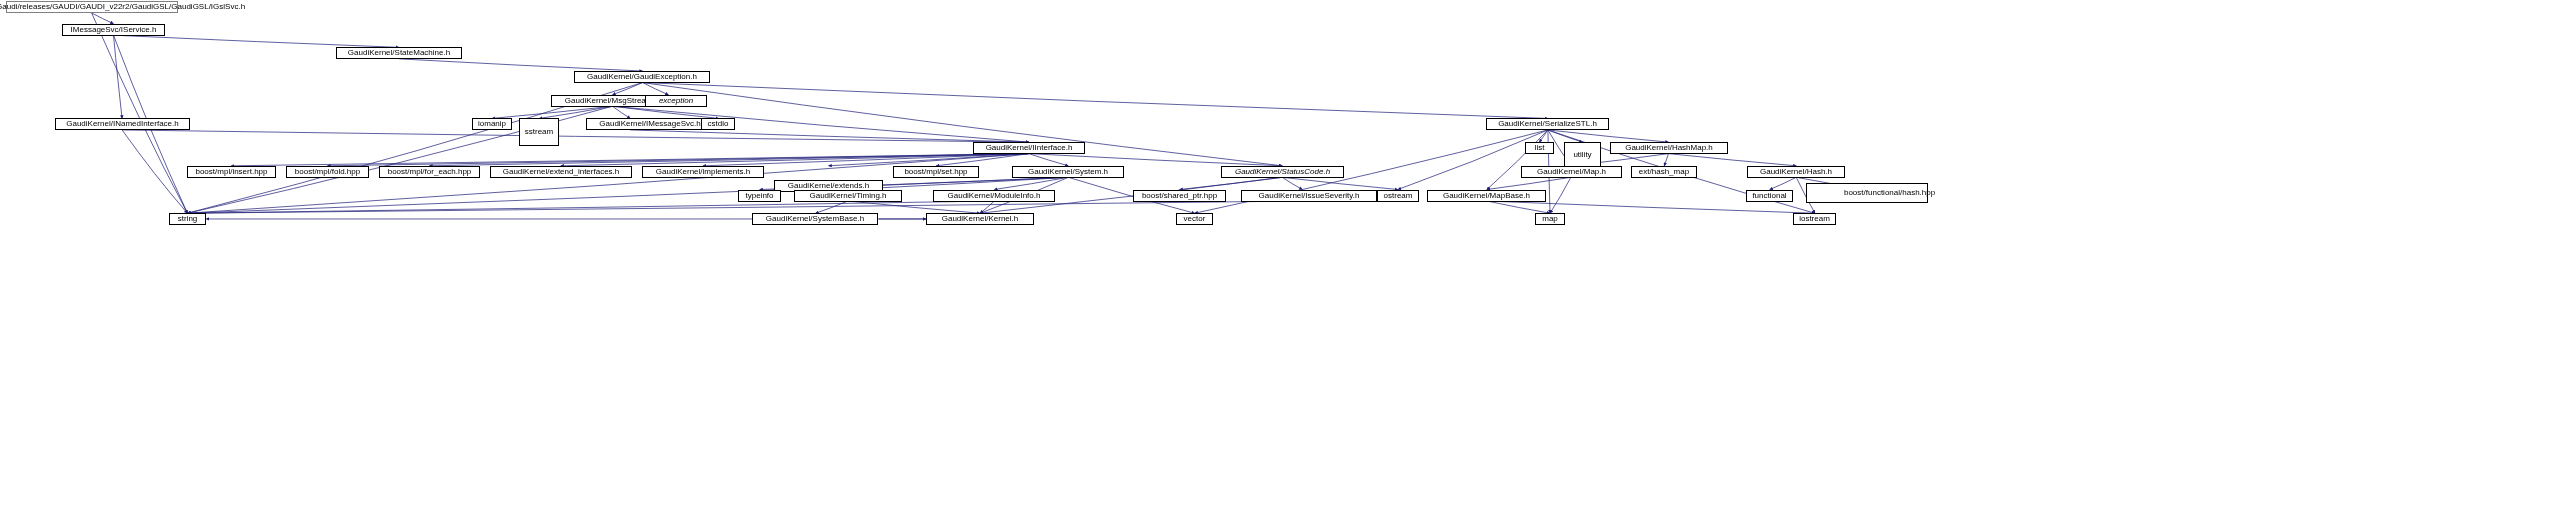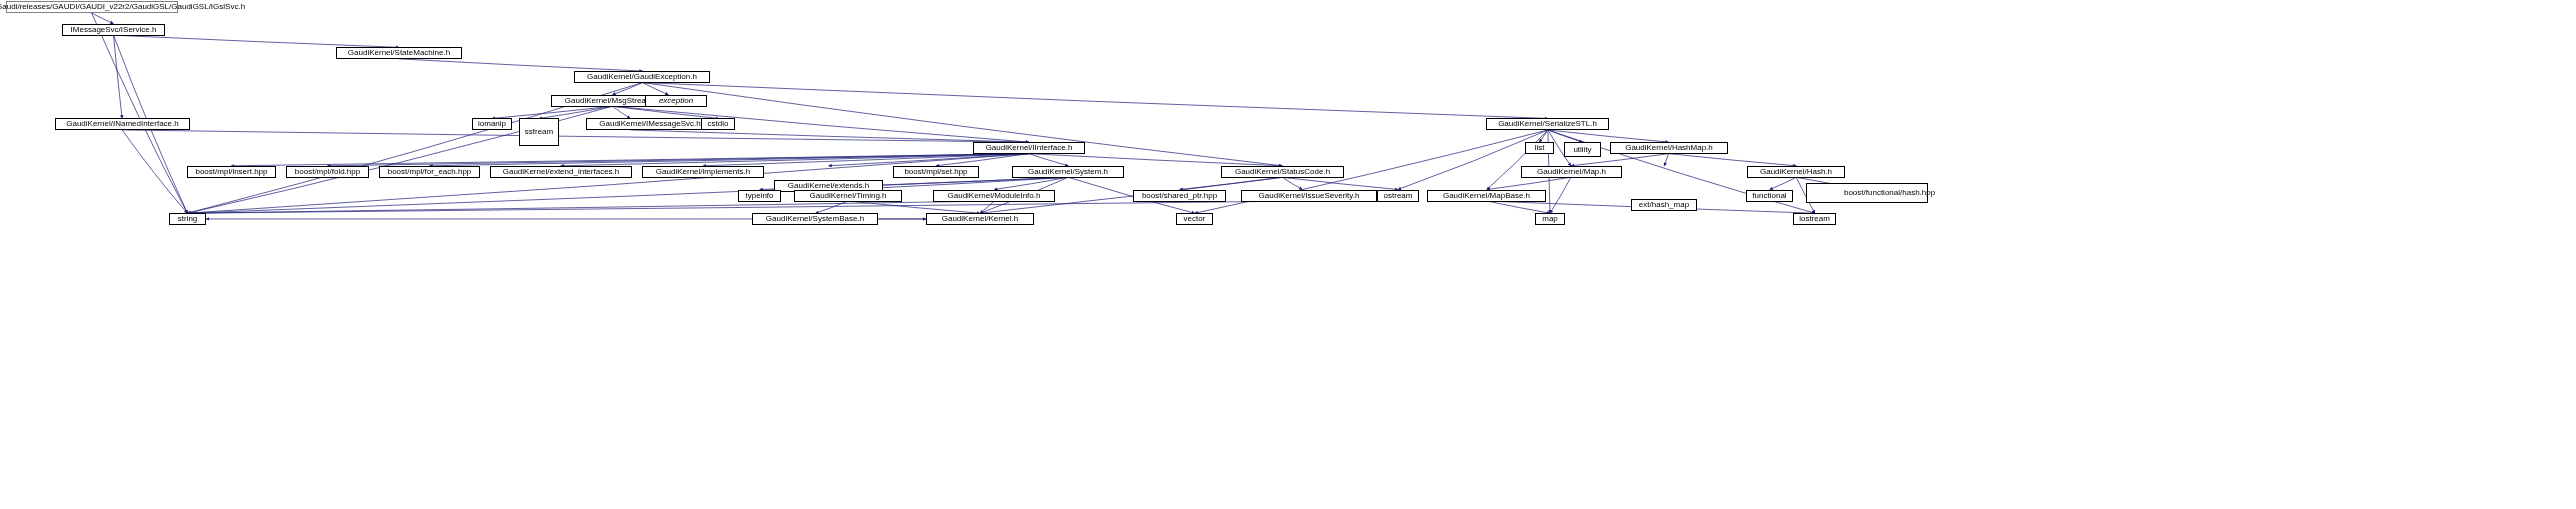--- a/index.html
+++ b/index.html
@@ -130,33 +130,33 @@
     <div class="node" style="left: 551px; top: 95px; width: 122px; height: 11.5px;">GaudiKernel/MsgStream.h</div>
     <div class="node" style="left: 645px; top: 95px; width: 62px; height: 11.5px; font-style: italic;">exception</div>
     <div class="node" style="left: 55px; top: 118px; width: 135px; height: 11.5px;">GaudiKernel/INamedInterface.h</div>
     <div class="node" style="left: 472px; top: 118px; width: 40px; height: 11.5px;">iomanip</div>
     <div class="node" style="left: 519px; top: 118px; width: 40px; height: 28px;">sstream</div>
     <div class="node" style="left: 566px; top: 118px; width: 128px; height: 11.5px; margin-left: 20px;">GaudiKernel/IMessageSvc.h</div>
     <div class="node" style="left: 701px; top: 118px; width: 34px; height: 11.5px;">cstdio</div>
     <div class="node" style="left: 1486px; top: 118px; width: 123px; height: 11.5px;">GaudiKernel/SerializeSTL.h</div>
     <div class="node" style="left: 973px; top: 142px; width: 112px; height: 11.5px;">GaudiKernel/IInterface.h</div>
     <div class="node" style="left: 1525px; top: 142px; width: 29px; height: 11.5px;">list</div>
-    <div class="node" style="left: 1564px; top: 142px; width: 37px; height: 15px;">utility</div>
+    <div class="node" style="left: 1564px; top: 142px; width: 37px; height: 25px;">utility</div>
     <div class="node" style="left: 1610px; top: 142px; width: 118px; height: 11.5px;">GaudiKernel/HashMap.h</div>
     <div class="node" style="left: 187px; top: 166px; width: 89px; height: 11.5px;">boost/mpl/insert.hpp</div>
     <div class="node" style="left: 286px; top: 166px; width: 83px; height: 11.5px;">boost/mpl/fold.hpp</div>
     <div class="node" style="left: 379px; top: 166px; width: 101px; height: 11.5px;">boost/mpl/for_each.hpp</div>
     <div class="node" style="left: 490px; top: 166px; width: 142px; height: 11.5px;">GaudiKernel/extend_interfaces.h</div>
     <div class="node" style="left: 642px; top: 166px; width: 122px; height: 11.5px;">GaudiKernel/implements.h</div>
     <div class="node" style="left: 774px; top: 180px; width: 109px; height: 11.5px;">GaudiKernel/extends.h</div>
     <div class="node" style="left: 893px; top: 166px; width: 86px; height: 11.5px;">boost/mpl/set.hpp</div>
     <div class="node" style="left: 1012px; top: 166px; width: 112px; height: 11.5px;">GaudiKernel/System.h</div>
-    <div class="node" style="left: 1221px; top: 166px; width: 123px; height: 11.5px;">GaudiKernel/StatusCode.h</div>
+    <div class="node" style="left: 1221px; top: 166px; width: 123px; height: 11.5px; font-style: italic;">GaudiKernel/StatusCode.h</div>
     <div class="node" style="left: 1521px; top: 166px; width: 101px; height: 11.5px;">GaudiKernel/Map.h</div>
-    <div class="node" style="left: 1631px; top: 166px; width: 66px; height: 11.5px; margin-top: 33px;">ext/hash_map</div>
+    <div class="node" style="left: 1631px; top: 166px; width: 66px; height: 11.5px;">ext/hash_map</div>
     <div class="node" style="left: 1747px; top: 166px; width: 98px; height: 11.5px;">GaudiKernel/Hash.h</div>
     <div class="node" style="left: 738px; top: 190px; width: 43px; height: 11.5px;">typeinfo</div>
     <div class="node" style="left: 794px; top: 190px; width: 108px; height: 11.5px;">GaudiKernel/Timing.h</div>
     <div class="node" style="left: 933px; top: 190px; width: 122px; height: 11.5px;">GaudiKernel/ModuleInfo.h</div>
     <div class="node" style="left: 1133px; top: 190px; width: 93px; height: 11.5px;">boost/shared_ptr.hpp</div>
     <div class="node" style="left: 1241px; top: 190px; width: 136px; height: 11.5px;">GaudiKernel/IssueSeverity.h</div>
     <div class="node" style="left: 1377px; top: 190px; width: 42px; height: 11.5px;">ostream</div>
     <div class="node" style="left: 1427px; top: 190px; width: 119px; height: 11.5px;">GaudiKernel/MapBase.h</div>
     <div class="node" style="left: 1746px; top: 190px; width: 47px; height: 11.5px;">functional</div>
     <div class="node" style="left: 1806px; top: 183px; width: 122px; height: 20px; padding-left: 48px;">boost/functional/hash.hpp</div>

